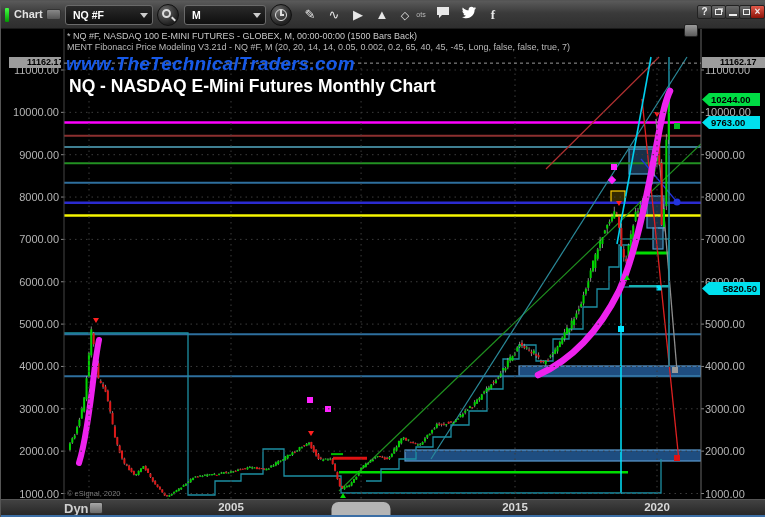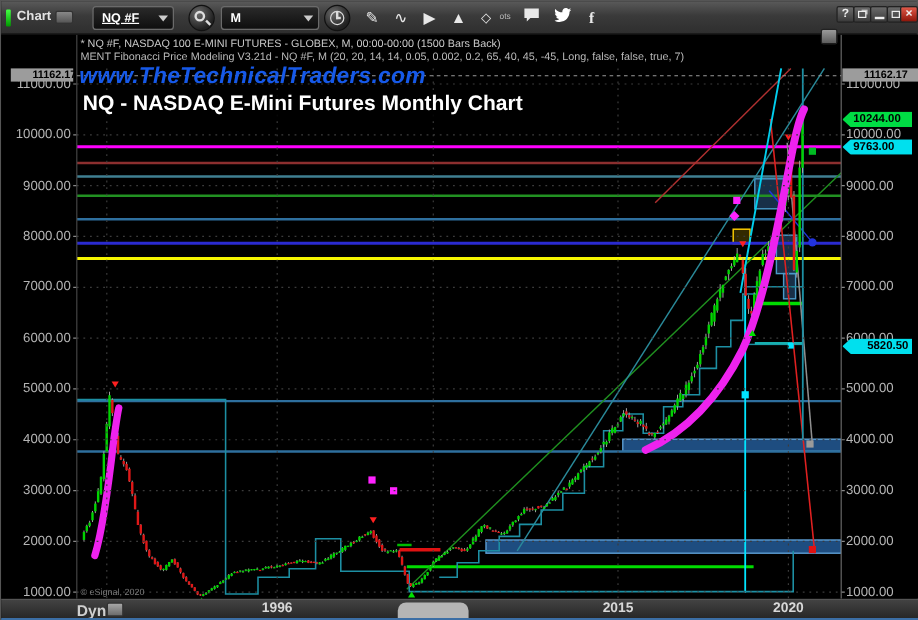--- a/index.html
+++ b/index.html
@@ -73,21 +73,21 @@
 </head>
 <body>
 
 <div id="win">
 
   <div id="toolbar">
     <div class="led"></div>
     <span class="tb-title">Chart</span>
     <span class="tb-badge"></span>
 
-    <div class="combo" style="left:76px;width:68px;text-decoration:underline;">
+    <div class="combo" style="left:64px;width:88px;">
       <span>NQ #F</span>
       <span class="arr"></span>
     </div>
     <div class="rbtn" style="left:156px;">
       <span class="magring"></span>
       <span class="magtail"></span>
     </div>
     <div class="combo" style="left:183px;width:82px;">
       <span>M</span>
       <span class="arr"></span>
@@ -781,20 +781,20 @@
         <div class="tag" style="left:701px;top:64px;background:#00dd44;min-width:58px;">10244.00</div>
         <div class="tag" style="left:701px;top:87px;background:#00e0ee;min-width:58px;">9763.00</div>
         <div class="tag" style="left:701px;top:253px;background:#00e0ee;min-width:58px;text-align:right;">5820.50</div>
       </div>
   </div>
 
   <div id="timebar">
     <span class="dyn">Dyn</span>
     <span class="dynbox"></span>
     <div id="tlabels">
-        <div class="tlabel" style="left: 230px;">1996</div>
+        <div class="tlabel" style="left: 230px;">2005</div>
         <div class="tpill" style="left: 360.072px;">08/01/2009</div>
         <div class="tlabel" style="left: 514px;">2015</div>
         <div class="tlabel" style="left: 656px;">2020</div>
       </div>
   </div>
   <div id="bottomstrip"></div>
 </div>
 
 </body></html>

